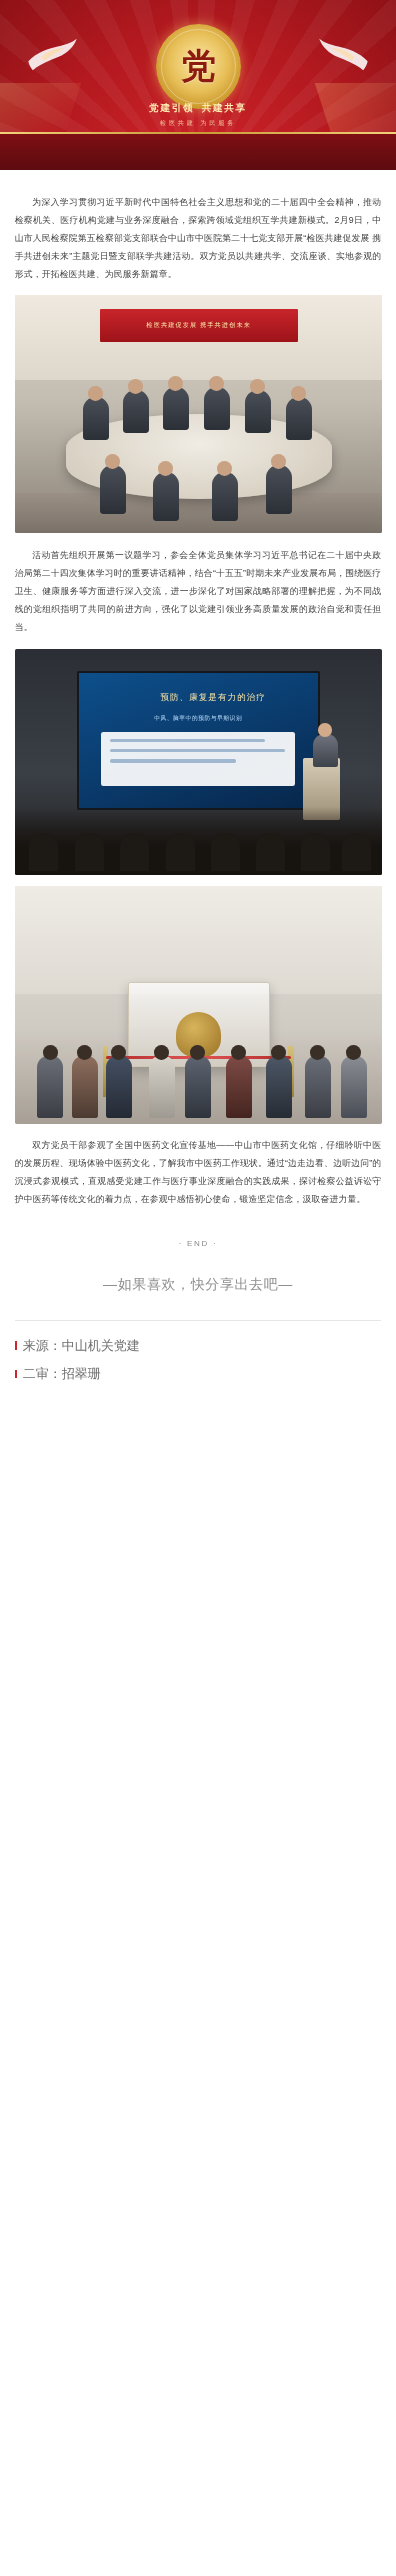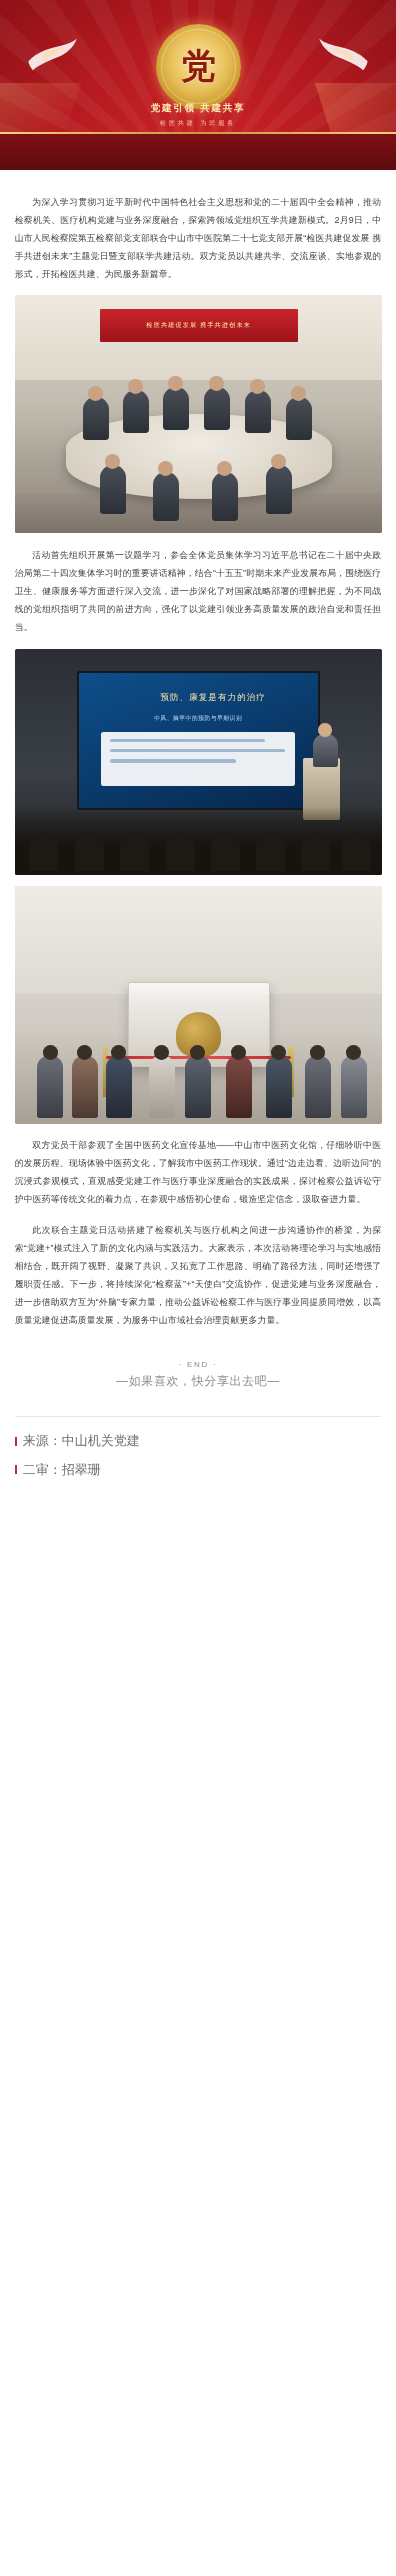--- a/index.html
+++ b/index.html
@@ -94,21 +94,21 @@
   }
   .dove.left { left: 25px; }
   .dove.right { right: 25px; transform: scaleX(-1); }
   .banner-title-wrap {
     position: absolute;
     left: 0; right: 0;
     bottom: 42px;
     text-align: center;
   }
   .banner-title {
-    font-family: Liberation Sans, sans-serif;
+    font-family: Liberation Mono, monospace;
     font-size: 9.6px;
     letter-spacing: 1.7px;
     color: #ffe9b0;
     font-weight: bold;
   }
   .banner-sub {
     margin-top: 4px;
     font-size: 6.2px;
     letter-spacing: 2.8px;
     color: rgba(255,230,180,.8);
@@ -258,22 +258,22 @@
   .end-block {
     margin-top: 31px;
     text-align: center;
   }
   .end-text {
     font-size: 8px;
     color: #8a8a8a;
     letter-spacing: 1.7px;
   }
   .like-text {
-    margin-top: 4px;
-    font-size: 12px;
+    margin-top: 28px;
+    font-size: 14px;
     color: #8f8f8f;
     letter-spacing: 0.6px;
   }
 
   
   .credits {
     margin: 26px 14.7px 22.6px 14.7px;
     border-top: 0.6px solid #e6e6e6;
     padding-top: 10.2px;
   }
@@ -428,21 +428,20 @@
       <div class="p3-visitor" style="left:290px; background:linear-gradient(180deg,#6b6f78,#3a3d44);">
           <i></i>
         </div>
       <div class="p3-visitor" style="left:326px; background:linear-gradient(180deg,#8a8d94,#494d55);">
           <i></i>
         </div>
     </div>
 
     <p class="para">双方党员干部参观了全国中医药文化宣传基地——中山市中医药文化馆，仔细聆听中医的发展历程、现场体验中医药文化，了解我市中医药工作现状。通过“边走边看、边听边问”的沉浸式参观模式，直观感受党建工作与医疗事业深度融合的实践成果，探讨检察公益诉讼守护中医药等传统文化的着力点，在参观中感悟初心使命，锻造坚定信念，汲取奋进力量。</p>
 
-    <p class="para">此次联合主题党日活动搭建了检察机关与医疗机构之间进一步沟通协作的桥梁，为探索“党建+”模式注入了新的文化内涵与实践活力。大家表示，本次活动将理论学习与实地感悟相结合，既开阔了视野、凝聚了共识，又拓宽了工作思路、明确了路径方法，同时还增强了履职责任感。下一步，将持续深化“检察蓝”+“天使白”交流协作，促进党建与业务深度融合，进一步借助双方互为“外脑”专家力量，推动公益诉讼检察工作与医疗事业同提质同增效，以高质量党建促进高质量发展，为服务中山市域社会治理贡献更多力量。</p>
 
     <div class="end-block">
       <div class="end-text">· END ·</div>
       <div class="like-text">—如果喜欢，快分享出去吧—</div>
     </div>
   </div>
 
   <div class="credits">
     <div class="credit-row">
       <span class="credit-bar"></span>

